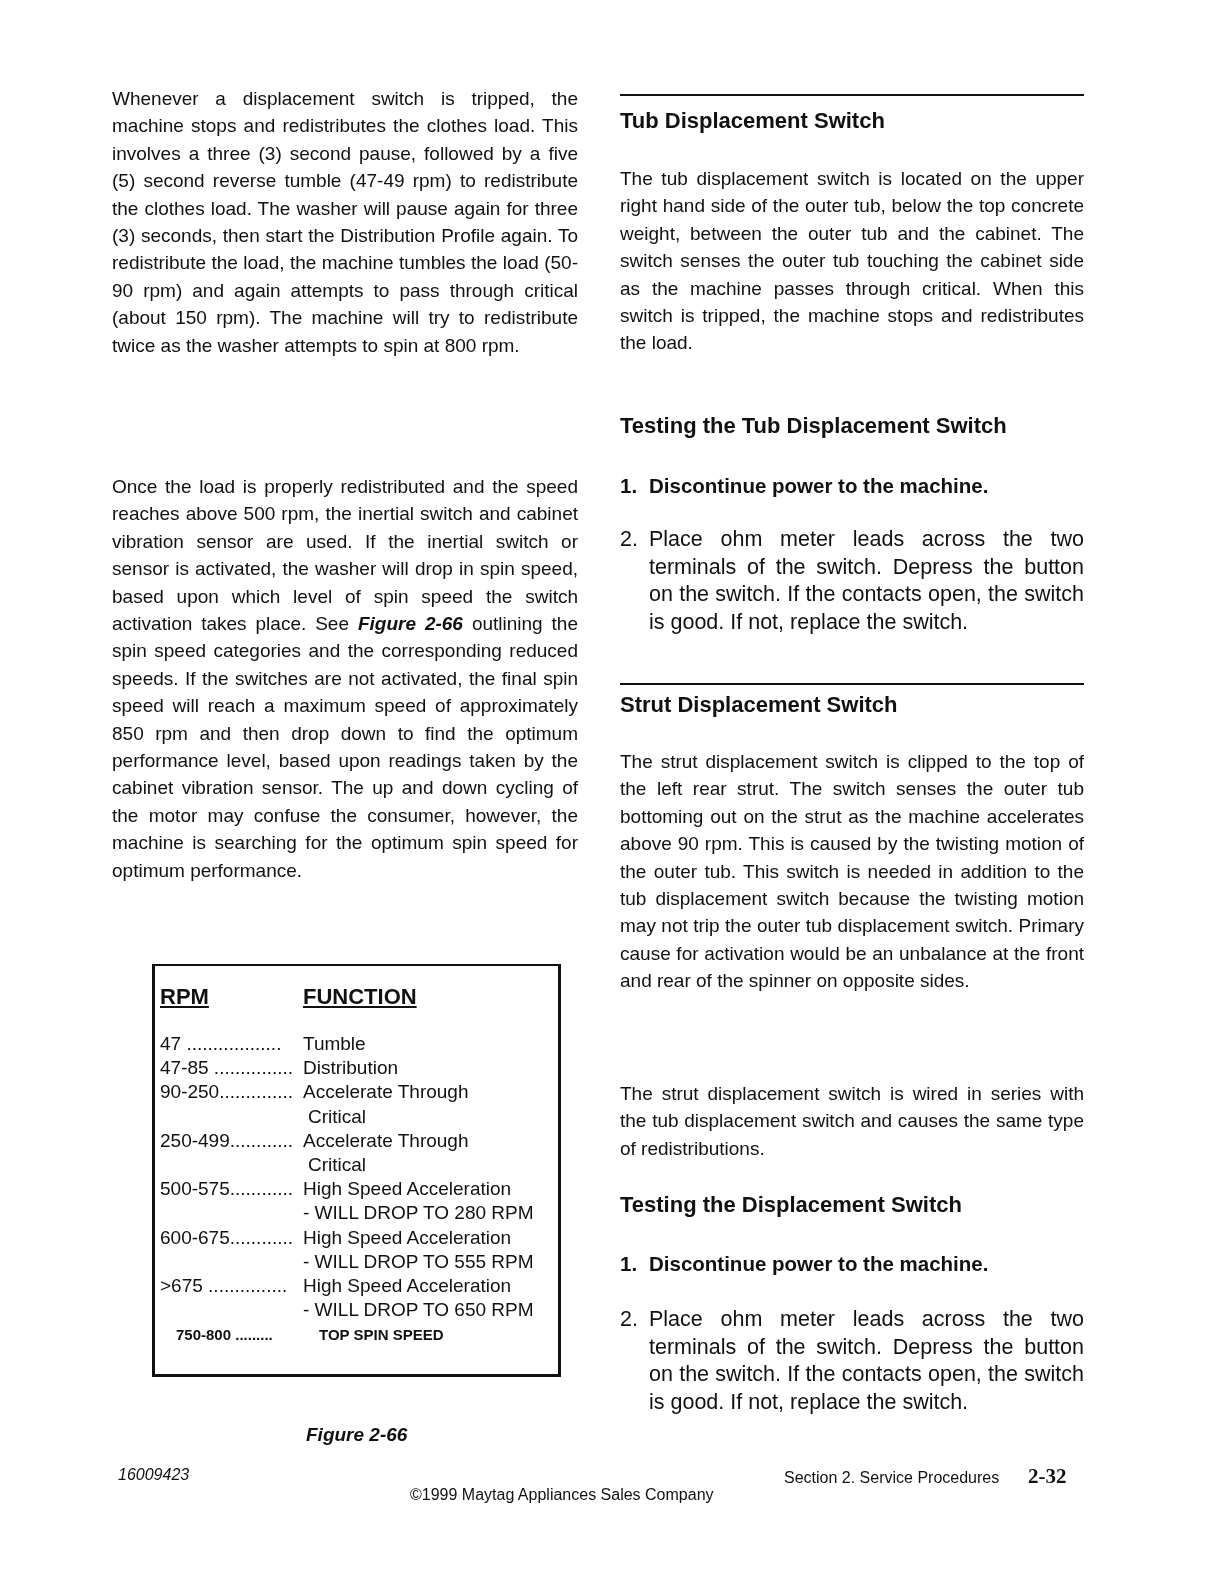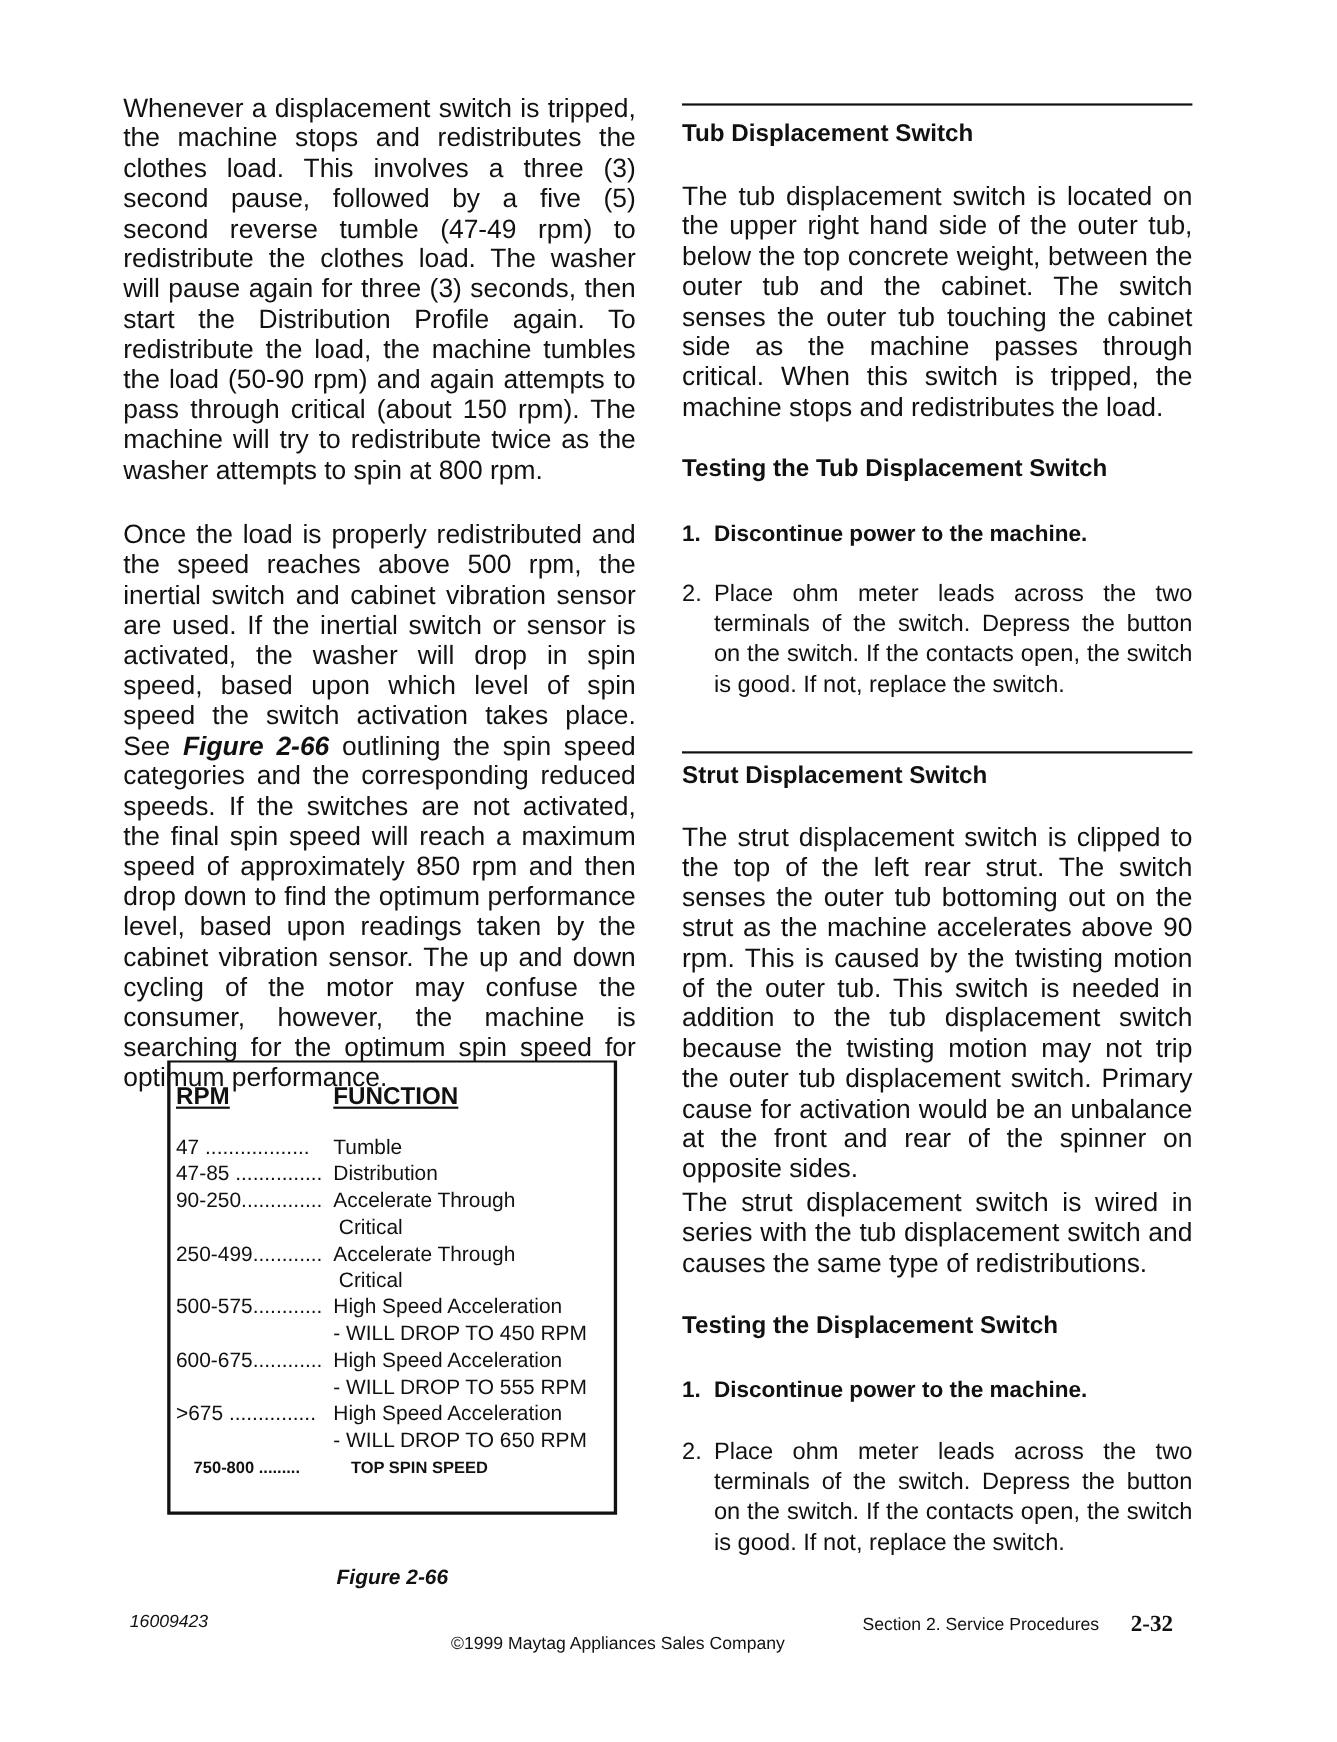--- a/index.html
+++ b/index.html
@@ -1,19 +1,19 @@
 <!DOCTYPE html>
 <html><head>
 <meta charset="utf-8">
 <style>
   html, body { margin: 0; padding: 0; background: #ffffff; }
   body { width: 1215px; height: 1584px; position: relative; overflow: hidden;
          font-family: "Liberation Sans", sans-serif; color: #111111; }
   .abs { position: absolute; }
-  .para { font-size: 24px; line-height: 27.4px; text-align: justify; text-align-last: left; margin: 0; }
+  .para { font-size: 19px; line-height: 27.4px; text-align: justify; text-align-last: left; margin: 0; }
   .left-col { left: 112px; width: 466px; }
   .right-col { left: 620px; width: 464px; }
   .rule { position: absolute; height: 2px; background: #111; }
   .heading { font-weight: bold; font-size: 22px; margin: 0; }
   .step { position: absolute; font-size: 21.5px; line-height: 27.6px; }
   .step .num { position: absolute; left: 0; top: 0; }
   .step .txt { display: block; margin-left: 29px; text-align: justify; text-align-last: left; }
   .step.bold { font-weight: bold; font-size: 20.5px; }
   .fig { position: absolute; left: 152px; top: 964px; width: 403px; height: 408px;
          border-top: 2px solid #111; border-bottom: 3px solid #111;
@@ -49,21 +49,21 @@
     <div class="fig-row">
       <span class="rpm">90-250..............</span>
       <span class="fn"><span>Accelerate Through</span><br><span style="padding-left:5px;">Critical</span></span>
     </div>
     <div class="fig-row">
       <span class="rpm">250-499............</span>
       <span class="fn"><span>Accelerate Through</span><br><span style="padding-left:5px;">Critical</span></span>
     </div>
     <div class="fig-row">
       <span class="rpm">500-575............</span>
-      <span class="fn"><span>High Speed Acceleration</span><br><span>- WILL DROP TO 450 RPM</span></span>
+      <span class="fn"><span>High Speed Acceleration</span><br><span>- WILL DROP TO 280 RPM</span></span>
     </div>
     <div class="fig-row">
       <span class="rpm">600-675............</span>
       <span class="fn"><span>High Speed Acceleration</span><br><span>- WILL DROP TO 555 RPM</span></span>
     </div>
     <div class="fig-row">
       <span class="rpm">&gt;675 ...............</span>
       <span class="fn"><span>High Speed Acceleration</span><br><span>- WILL DROP TO 650 RPM</span></span>
     </div>
     <div class="fig-row bold">

